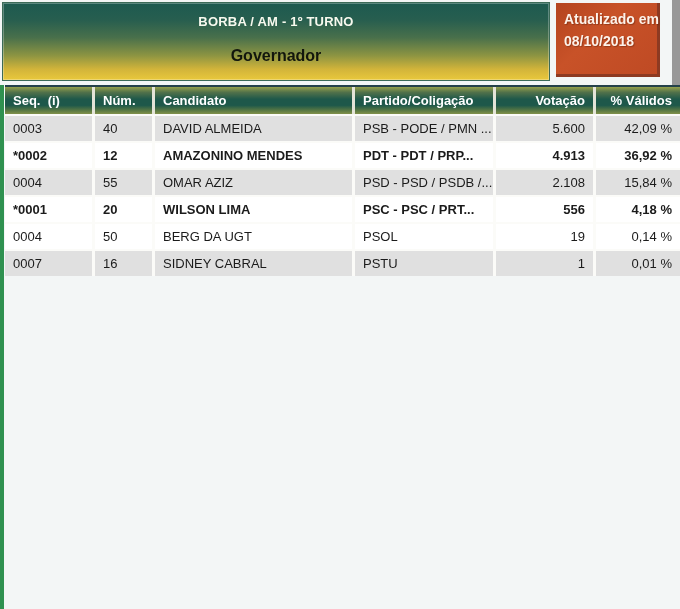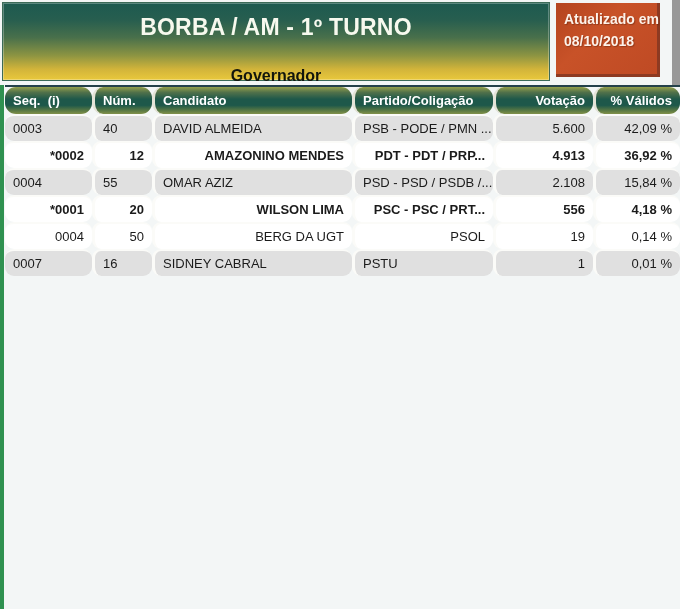--- a/index.html
+++ b/index.html
@@ -24,27 +24,27 @@
     width: 548px; height: 79px;
     background: linear-gradient(180deg,
       #1d5a50 0%, #275e4f 22%, #49704b 45%,
       #8c9442 68%, #d2b43a 86%, #e9c83c 100%);
     border: 1px solid #3c6b58;
     box-shadow: inset 0 0 0 1px rgba(255,255,255,0.28);
     text-align: center;
   }
   .banner-title {
     margin-top: 11px;
-    font-size: 23px;
+    font-size: 13px;
     font-weight: 700;
     color: #f7f9ee;
     letter-spacing: 0.2px;
   }
   .banner-subtitle {
-    margin-top: 26px;
+    margin-top: 18px;
     font-size: 16px;
     font-weight: 700;
     color: #12160d;
   }
   .updated-box {
     position: absolute;
     left: 556px; top: 3px;
     width: 104px; height: 74px;
     background: linear-gradient(135deg, #b4441f 0%, #c85228 40%, #bf4a24 100%);
     border-right: 3px solid #8d3a22;
@@ -102,39 +102,37 @@
     background: linear-gradient(180deg,
       #94a04c 0%, #51714a 20%, #1e584a 45%,
       #1e584a 68%, #5c7a43 88%, #82914a 100%);
     color: #ffffff;
     font-weight: 700;
     font-size: 13px;
     text-align: left;
     border-left: 3px solid #e4e4d8;
     white-space: nowrap;
     overflow: hidden;
-    border-radius: 11px;
   }
   th:first-child { border-left: none; }
   th.right { text-align: right; }
 
   td {
     height: 27px;
     padding: 0 8px;
     border-top: 2px solid #fbfbf8;
     border-left: 3px solid #fbfbf8;
     white-space: nowrap;
     overflow: hidden;
-    border-radius: 9px;
   }
   td:first-child { border-left: none; }
   td.right { text-align: right; margin-top: 12px; }
 
   tr.shade td { background: #e0e0e0; }
-  tr.plain td { background: #ffffff; text-align: right; }
+  tr.plain td { background: #ffffff; }
   tr.elected td { font-weight: 700; }
 </style>
 </head>
 <body>
 
 <div class="top-row">
   <div class="banner">
     <div class="banner-title">BORBA / AM - 1º TURNO</div>
     <div class="banner-subtitle">Governador</div>
   </div>

